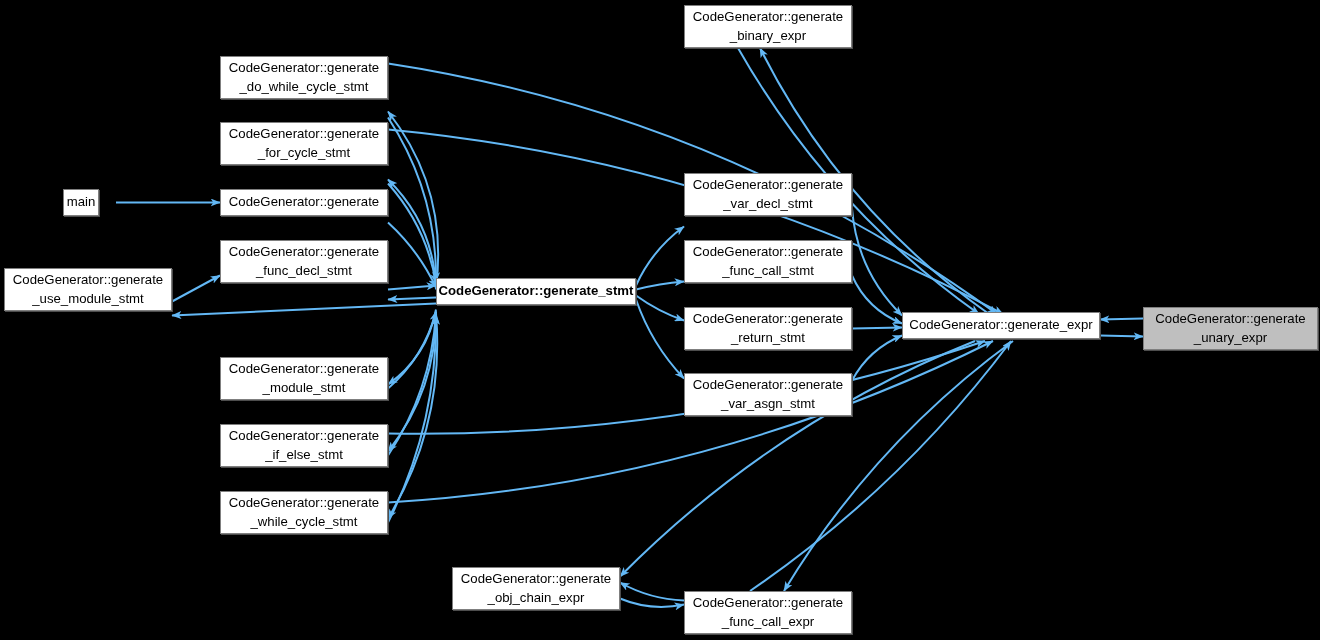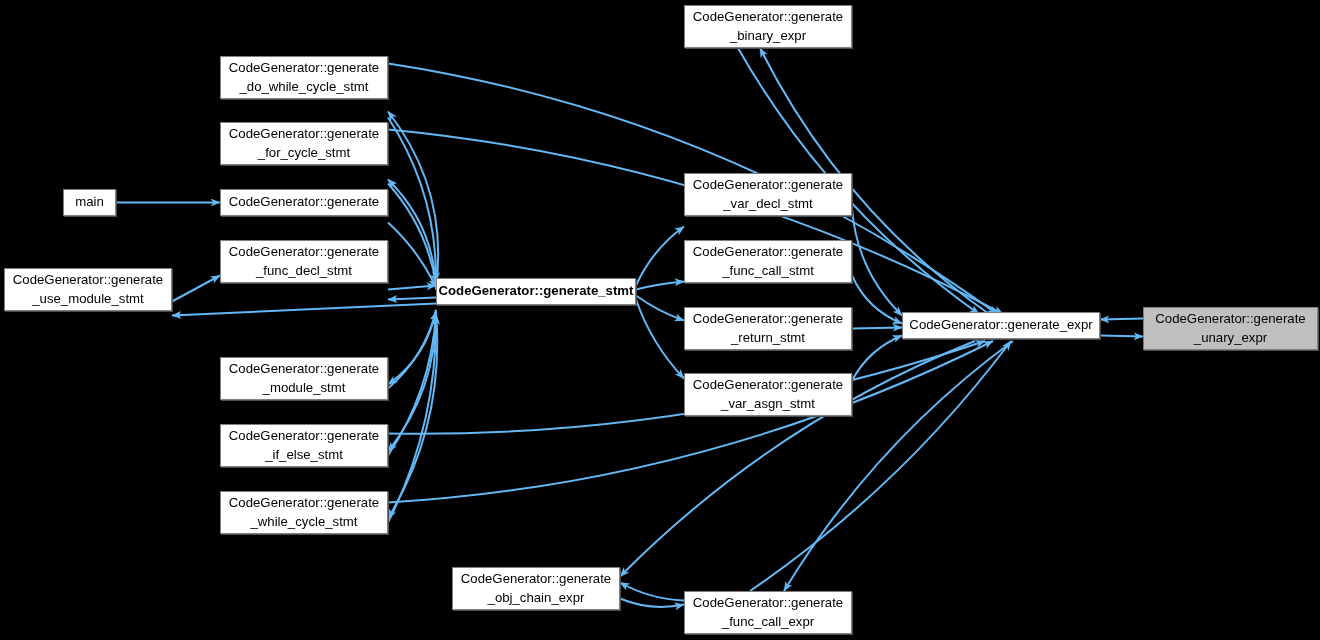--- a/index.html
+++ b/index.html
@@ -93,21 +93,21 @@
         <path d="M620,598.5 Q651.0665929130694,611.4563422605929 684,604.5"></path>
         <path d="M684,600.5 Q649.8340353846537,599.2012075212311 620,582.5"></path>
         <path d="M975,341 Q773.1766762213131,422.0842677646121 620,576.5"></path>
         <path d="M750,591 Q901.2517516485834,487.6648287211211 1011,341"></path>
         <path d="M1013,341 Q873.4284352271604,443.03444666807894 784,591"></path>
         <path d="M1143,318.5 Q1121.5,319 1100,319.5"></path>
         <path d="M1100,335.5 Q1121.5,336 1143,336.5"></path>
       </g>
   </svg>
   <div id="node-layer">
-      <div class="node-box" style="left: 63px; top: 189px; width: 53px; height: 27px;"><span class="node-label">main</span></div>
+      <div class="node-box" style="left: 63px; top: 189px; width: 36px; height: 27px;"><span class="node-label">main</span></div>
       <div class="node-box" style="left: 220px; top: 56px; width: 168px; height: 43px;"><span class="node-label">CodeGenerator::generate
 _do_while_cycle_stmt</span></div>
       <div class="node-box" style="left: 220px; top: 122px; width: 168px; height: 43px;"><span class="node-label">CodeGenerator::generate
 _for_cycle_stmt</span></div>
       <div class="node-box" style="left: 220px; top: 189px; width: 168px; height: 27px;"><span class="node-label">CodeGenerator::generate</span></div>
       <div class="node-box" style="left: 220px; top: 240px; width: 168px; height: 43px;"><span class="node-label">CodeGenerator::generate
 _func_decl_stmt</span></div>
       <div class="node-box" style="left: 4px; top: 268px; width: 168px; height: 43px;"><span class="node-label">CodeGenerator::generate
 _use_module_stmt</span></div>
       <div class="node-box" style="left: 436px; top: 278px; width: 200px; height: 27px; font-weight: bold;"><span class="node-label">CodeGenerator::generate_stmt</span></div>

